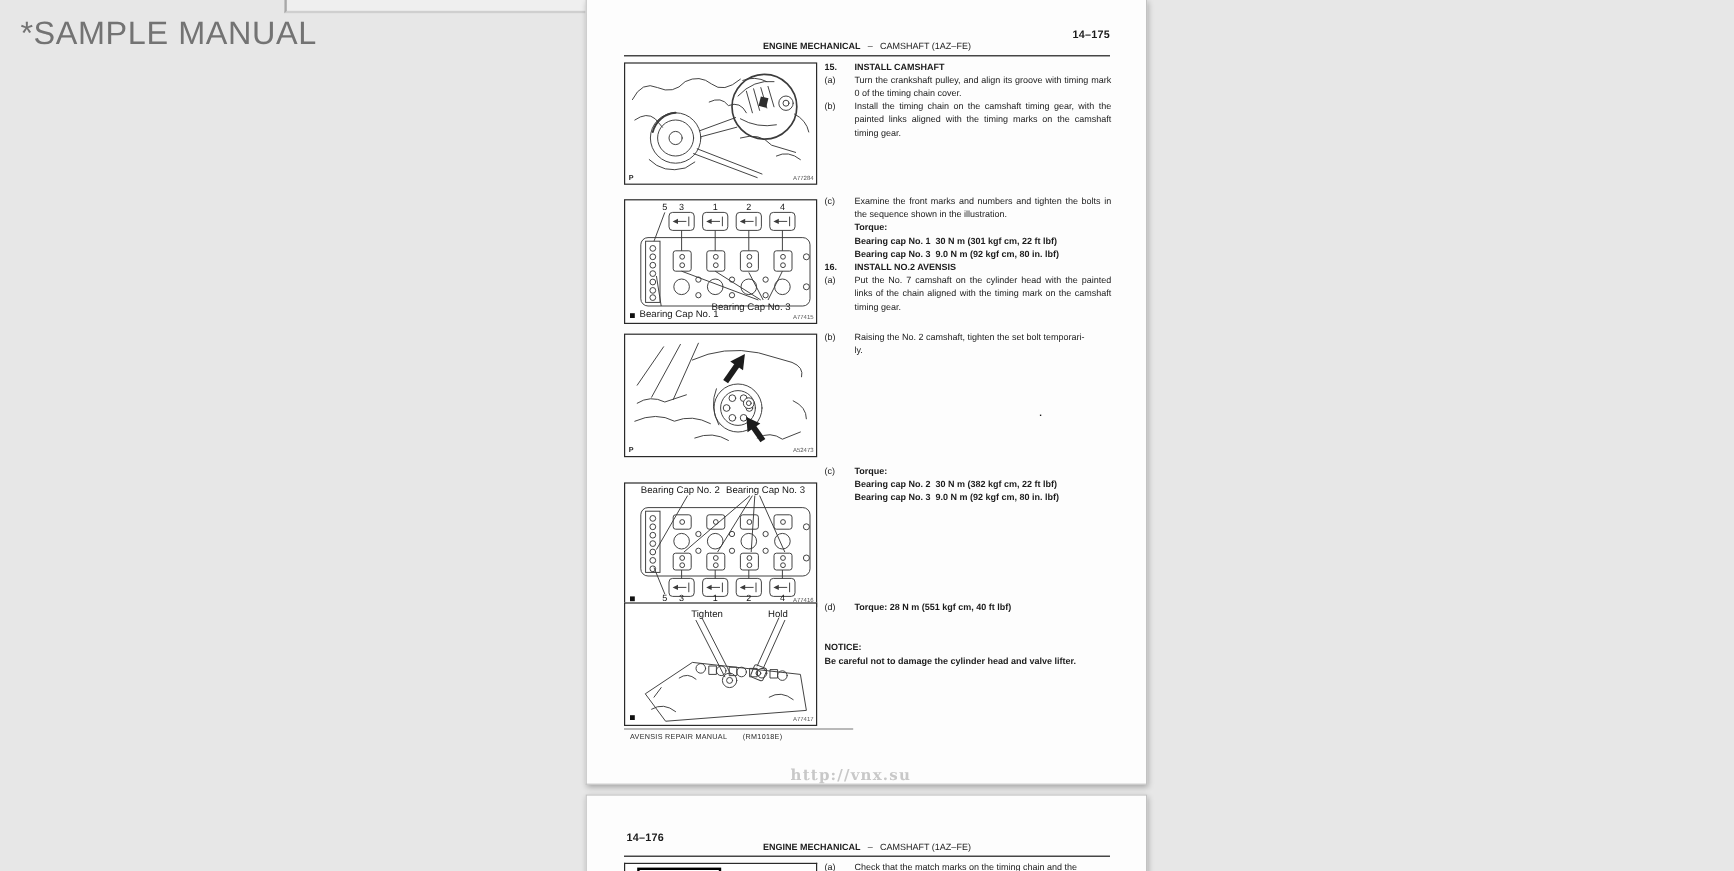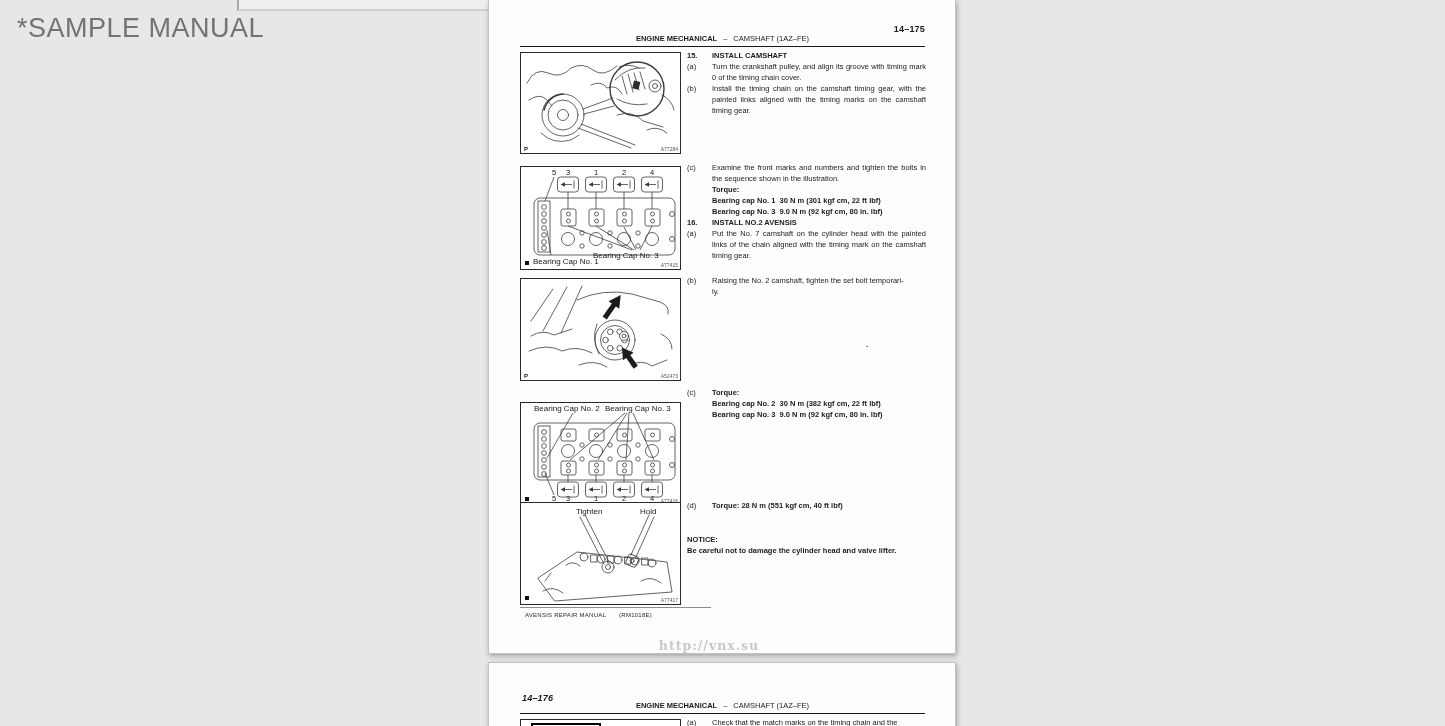--- a/index.html
+++ b/index.html
@@ -12,21 +12,21 @@
   .top-strip{position:absolute;left:237px;top:0;width:251px;height:9px;background:#efefef;
     border-left:2px solid #a8a8a8;border-bottom:2px solid #cfcfcf;}
   .sample-label{position:absolute;left:17px;top:13px;font-size:27px;letter-spacing:.5px;color:#737373;}
   .page{position:absolute;left:488px;width:466px;background:#fdfdfd;
     border:1px solid #c2c2c2;box-shadow:1px 2px 5px rgba(0,0,0,.30);}
   #page1{top:0;height:653px;border-top:none;}
   #page2{top:662px;height:300px;}
   .page-inner{position:relative;width:100%;height:100%;}
   .pagenum{position:absolute;font-size:9px;font-weight:bold;letter-spacing:.2px;}
   #page1 .pagenum{top:24px;right:30px;}
-  #page2 .pagenum{top:30px;left:33px;font-style:italic;}
+  #page2 .pagenum{top:30px;left:33px;}
   .sec-header{position:absolute;left:31px;width:405px;text-align:center;font-size:7.5px;
     border-bottom:1.5px solid #1a1a1a;padding-bottom:3px;}
   #page1 .sec-header{top:34px;}
   #page2 .sec-header{top:38px;}
   .sec-title{font-weight:bold;}
   .sec-dash{margin:0 6px;color:#333;}
   .figure{position:absolute;left:31px;width:159px;border:1px solid #2a2a2a;background:#fff;}
   .figure svg{position:absolute;left:0;top:0;width:100%;height:100%;}
   .fig-code{position:absolute;right:2px;bottom:1px;font-size:5px;color:#555;}
   .fig-corner{position:absolute;left:3px;bottom:1px;font-size:6px;font-weight:bold;color:#222;}

